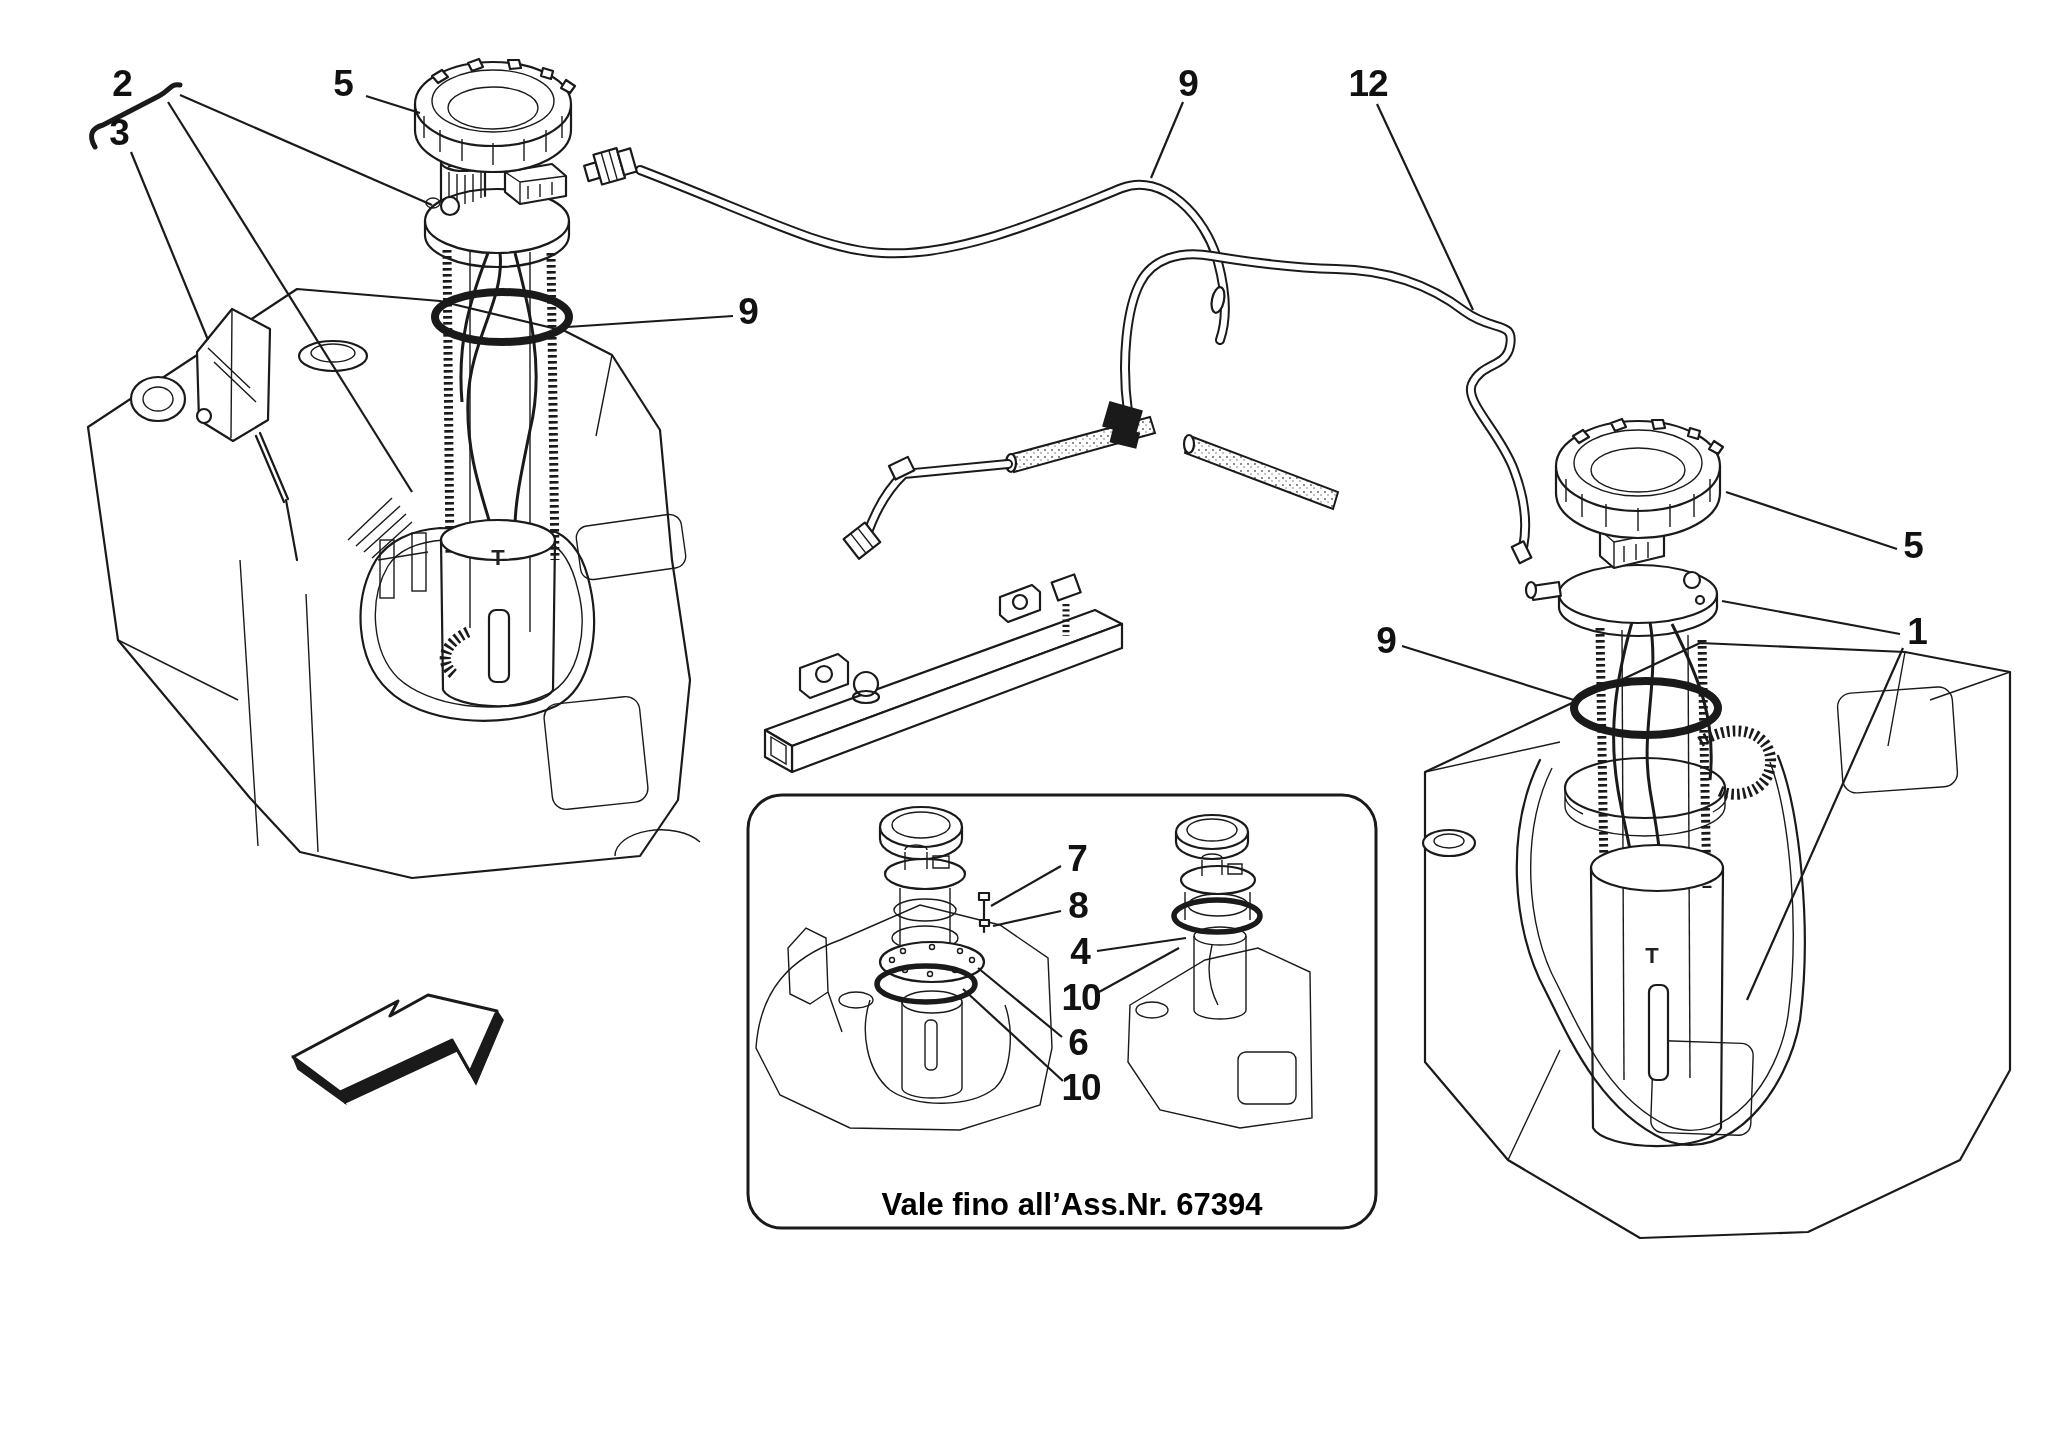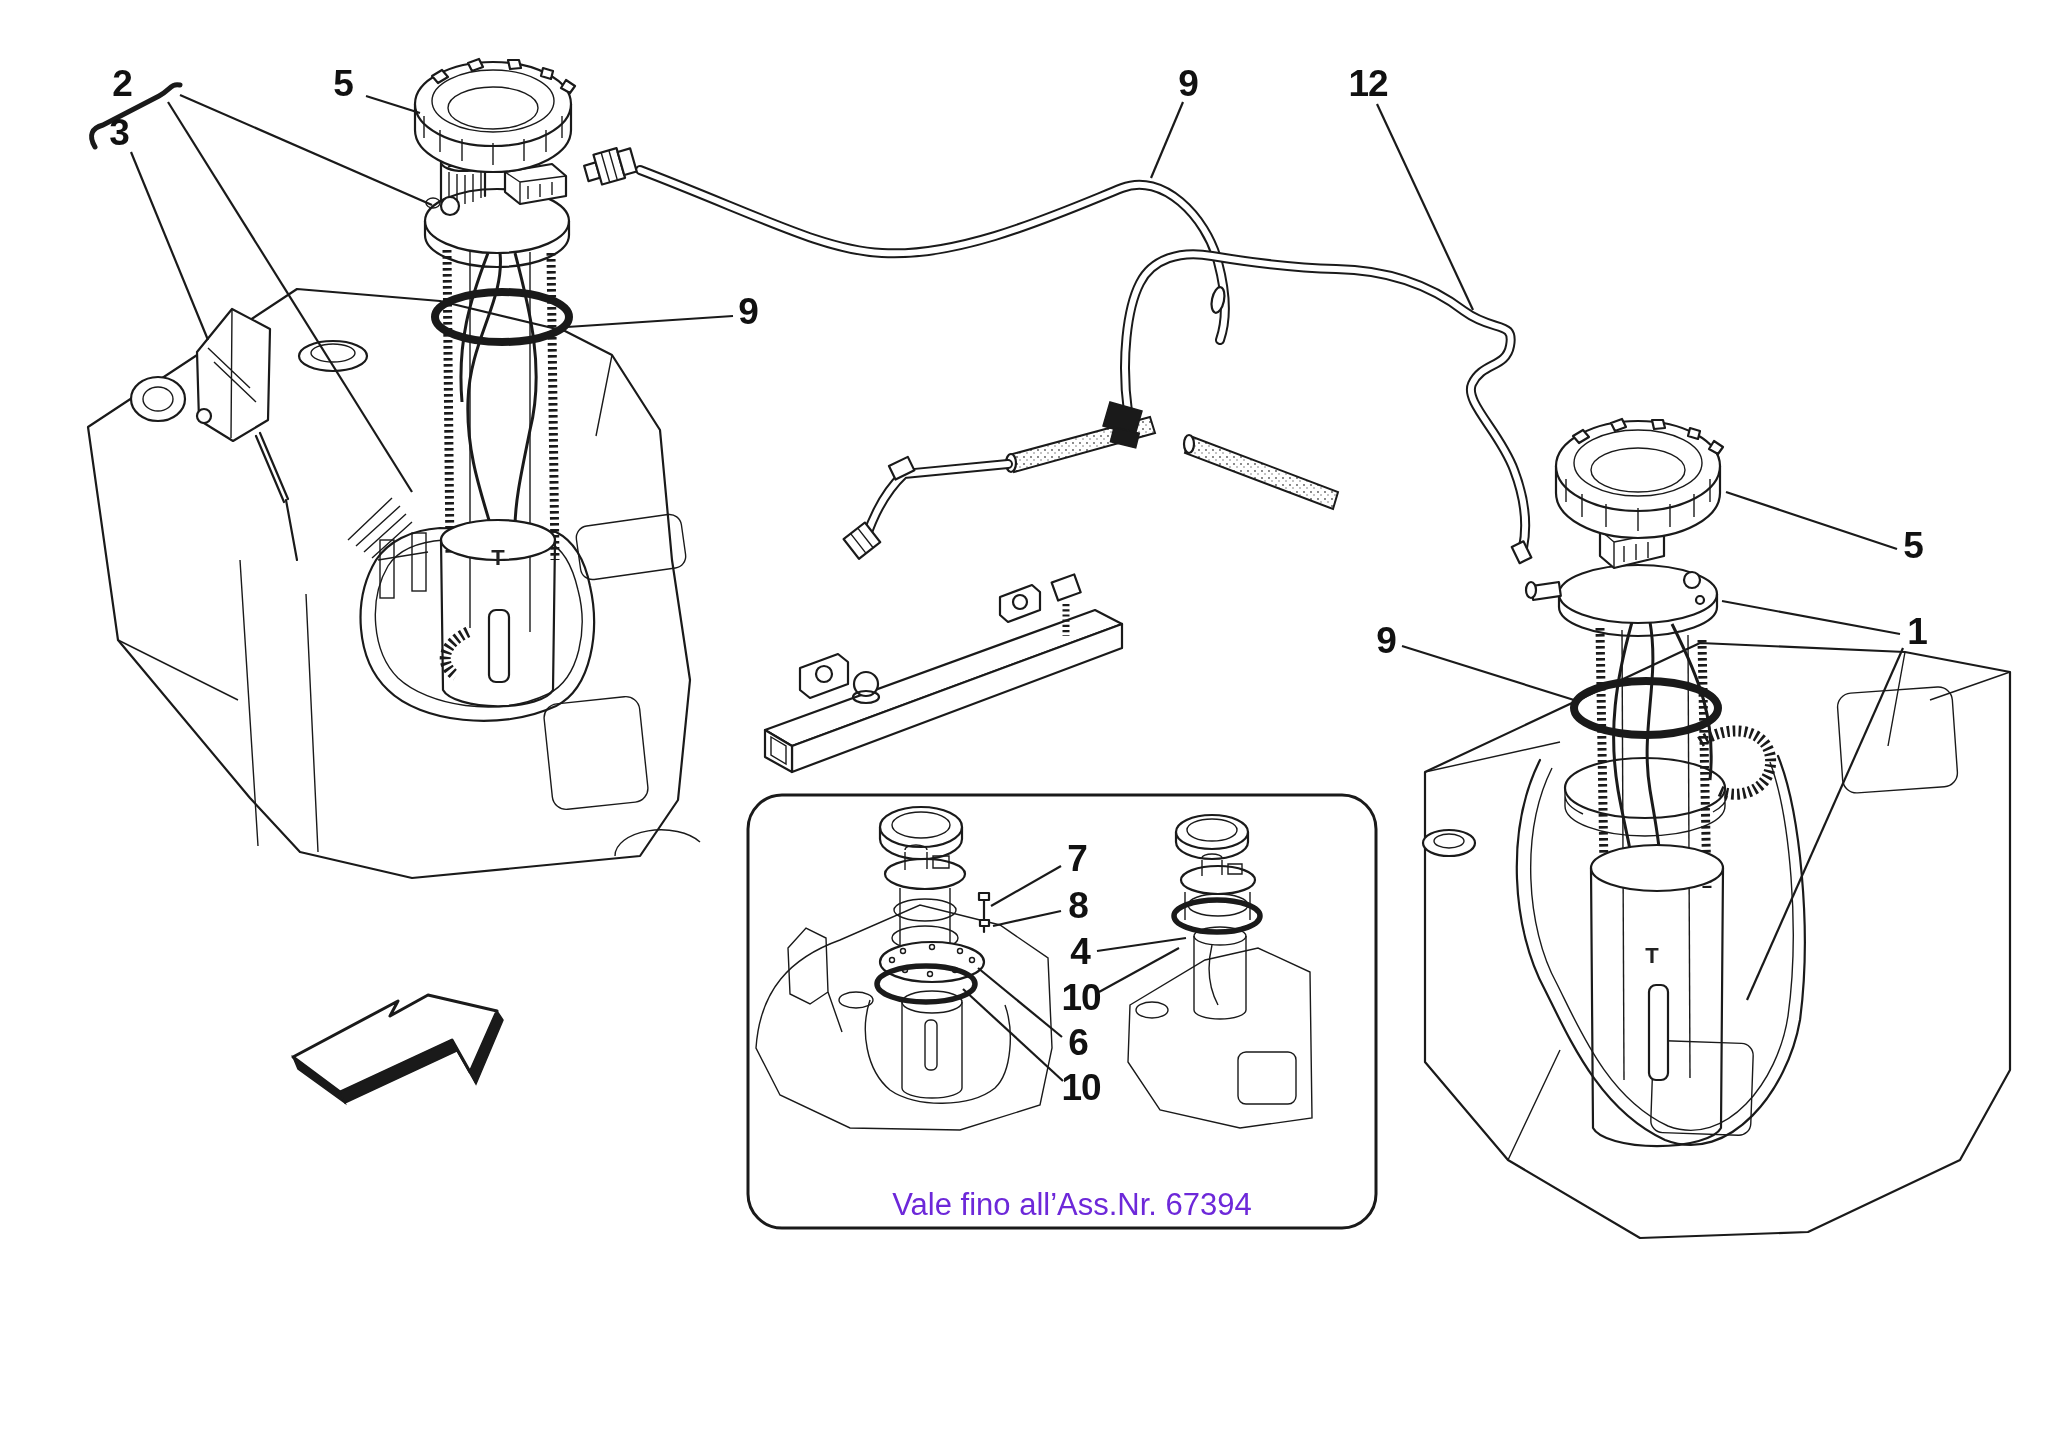--- a/index.html
+++ b/index.html
@@ -16,21 +16,21 @@
   svg .thread7{stroke:#1a1a1a;fill:none;stroke-width:7;stroke-dasharray:2.2 3;}
   svg .corr{stroke:#1a1a1a;fill:none;stroke-width:11;stroke-dasharray:2.6 3.2;}
   svg .tubeO{stroke:#1a1a1a;fill:none;stroke-width:10;stroke-linecap:round;}
   svg .tubeI{stroke:#ffffff;fill:none;stroke-width:6;stroke-linecap:round;}
   svg .wire{stroke:#1a1a1a;fill:none;stroke-width:3;}
   svg .leader{stroke:#1a1a1a;stroke-width:2.2;}
   .callout{position:absolute;transform:translate(-50%,-50%);font-weight:bold;font-size:37px;
            color:#111;letter-spacing:-1px;}
   .mark{position:absolute;transform:translate(-50%,-50%);font-weight:bold;font-size:22px;color:#222;}
   #caption{position:absolute;left:870px;top:1184px;width:404px;text-align:center;background:#ffffff;
-           font-weight:normal;font-size:31px;line-height:41px;color:#6d28d9;}
+           font-weight:bold;font-size:31px;line-height:41px;color:#000000;}
 </style>
 </head>
 <body>
 
 <div id="page">
 
 <svg id="art" width="2048" height="1447" viewBox="0 0 2048 1447">
   <defs>
     <pattern id="stipple" width="7" height="7" patternUnits="userSpaceOnUse">
       <rect width="7" height="7" fill="#ffffff"></rect>

